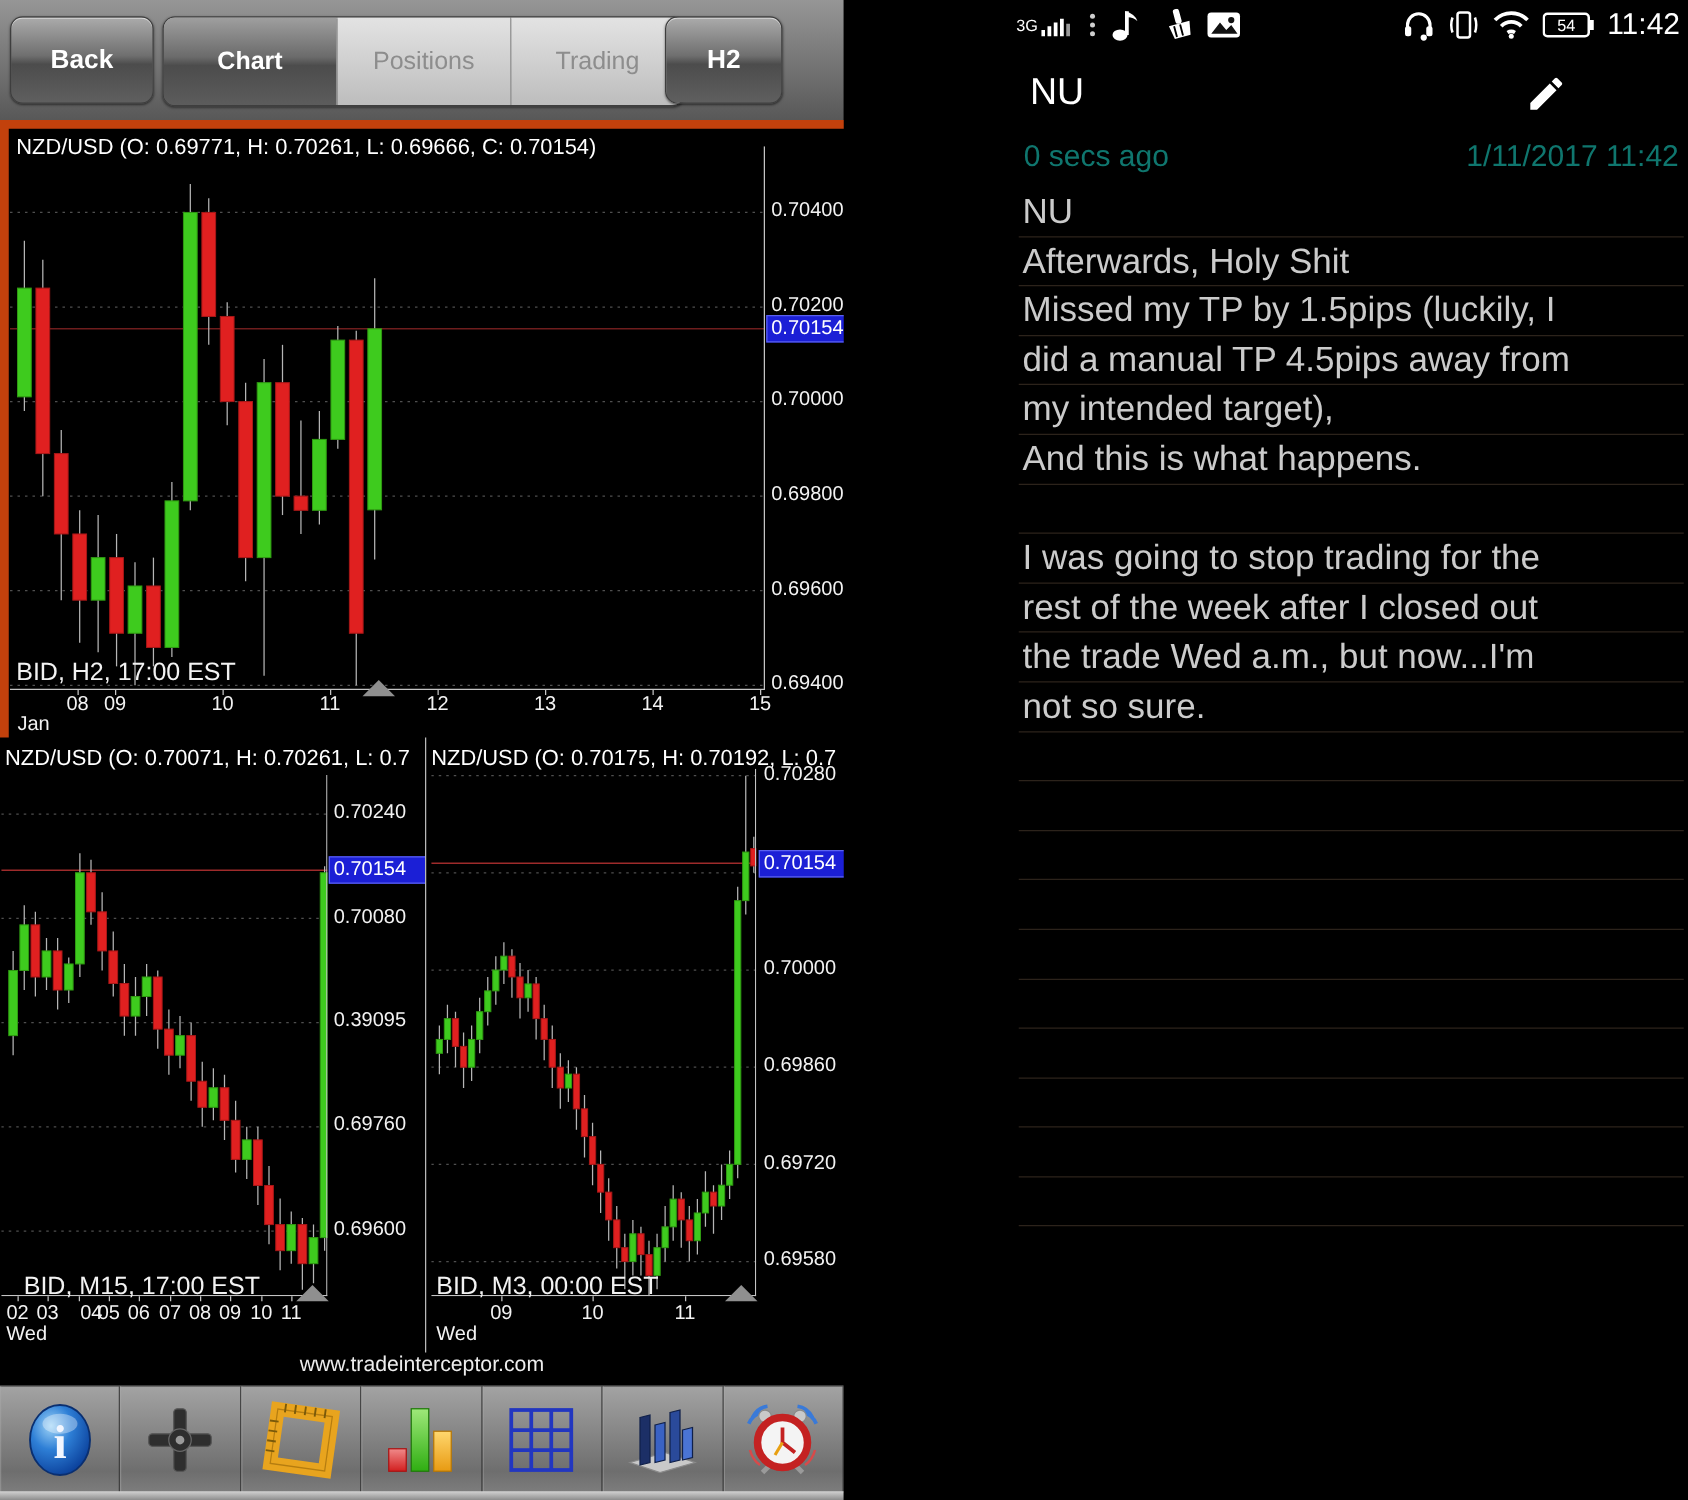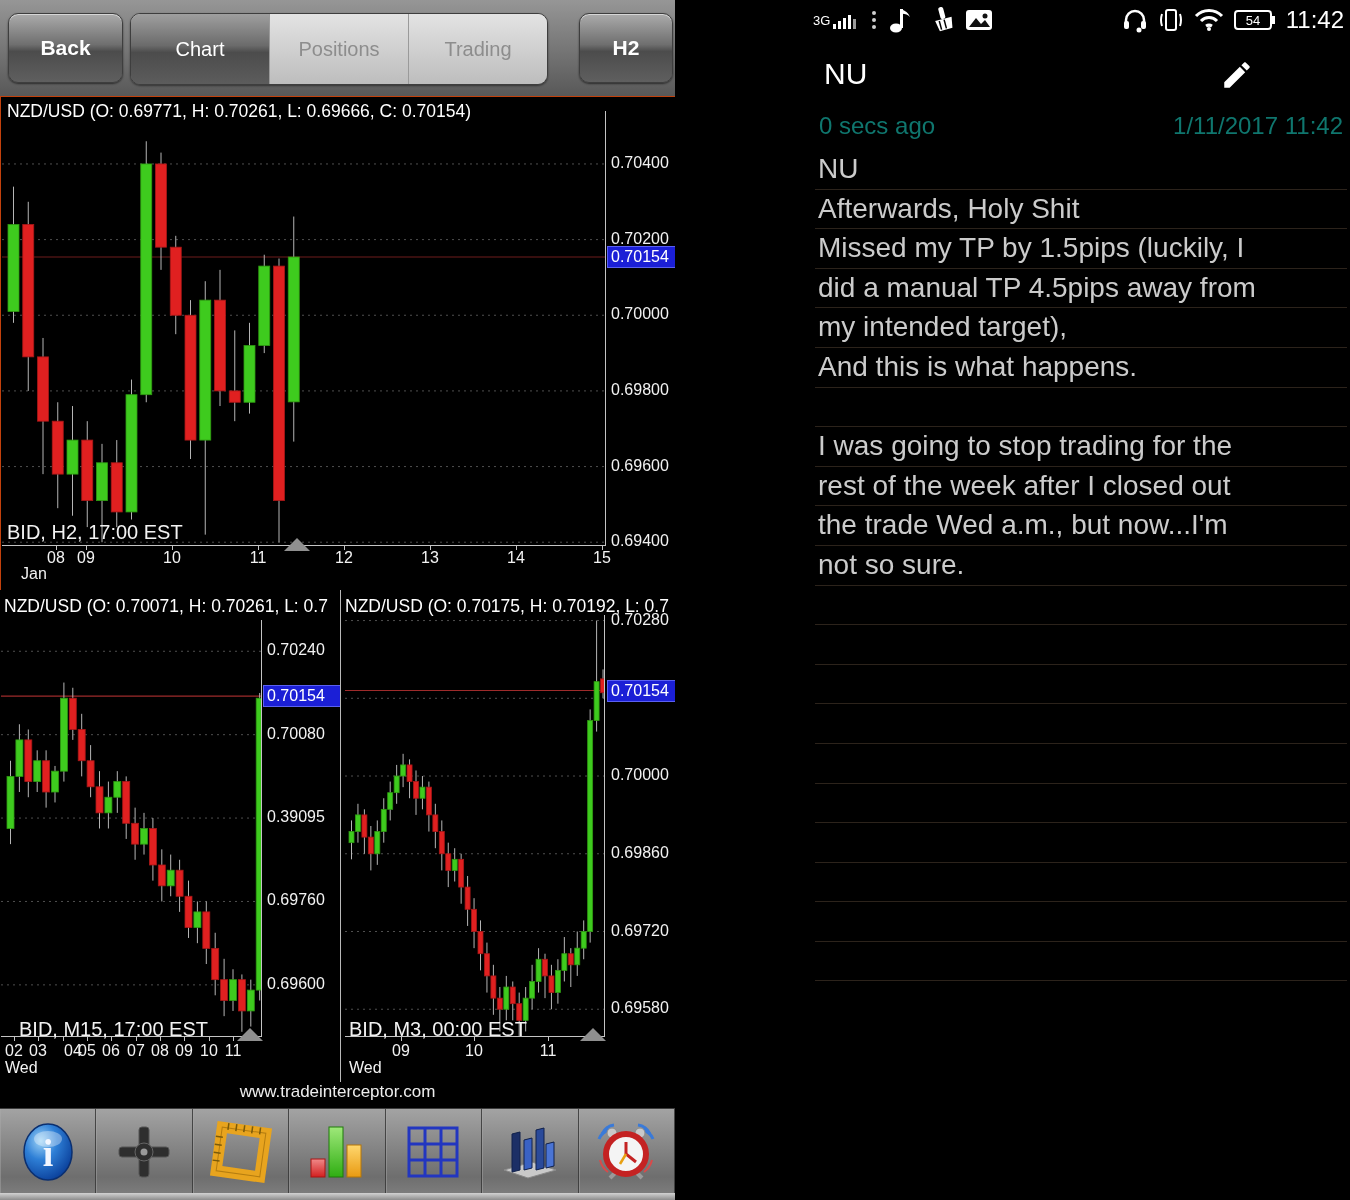--- a/index.html
+++ b/index.html
@@ -7,31 +7,31 @@
           font-family:"Liberation Sans",sans-serif;}
   
   #left-panel{position:absolute;left:0;top:0;width:675px;height:1200px;background:#000;}
   .toolbar{position:absolute;left:0;top:0;width:675px;height:96px;
            background:linear-gradient(#969696,#7a7a7a 45%,#585858);}
   .btn{position:absolute;top:13px;height:70px;border-radius:10px;border:1px solid #3e3e3e;
        background:linear-gradient(#ababab,#6f6f6f 45%,#4c4c4c 55%,#5f5f5f);
        box-shadow:inset 0 1px 0 #d6d6d6,0 1px 2px rgba(0,0,0,.55);
        color:#fff;font-weight:bold;font-size:21px;font-family:"Liberation Sans",sans-serif;cursor:pointer;}
   .btn.back{left:8px;width:115px;}
-  .btn.h2{left:579px;width:94px;}
+  .btn.h2{left:532px;width:94px;}
   .seg{position:absolute;left:130px;top:13px;width:416px;height:70px;display:flex;
        border-radius:10px;overflow:hidden;border:1px solid #3e3e3e;
        box-shadow:inset 0 1px 0 #e6e6e6,0 1px 2px rgba(0,0,0,.45);}
   .seg-item{flex:1;border:none;font-size:20px;color:#8d8d8d;cursor:pointer;
             background:linear-gradient(#e3e3e3,#bdbdbd);font-family:"Liberation Sans",sans-serif;}
   .seg-item + .seg-item{border-left:1px solid #9a9a9a;}
   .seg-item.active{background:linear-gradient(#9f9f9f,#6b6b6b 45%,#4c4c4c 55%,#5c5c5c);
-            color:#fff;font-weight:normal;}
+            color:#fff;font-weight:bold;}
   .chart{position:absolute;background:#000;overflow:hidden;}
-  .chart-h2{left:0;top:96px;width:675px;height:494px;border:1px solid #c2410c;}
+  .chart-h2{left:0;top:96px;width:675px;height:494px;border:7px solid #c2410c;}
   .chart-m15{left:0;top:590px;width:340px;height:492px;}
   .chart-m3{left:340px;top:590px;width:335px;height:492px;border-left:1px solid #b9b9b9;}
   .c-title{position:absolute;color:#fff;font-size:17.5px;white-space:nowrap;}
   .c-bid{position:absolute;color:#f2f2f2;font-size:20px;white-space:nowrap;}
   .c-day{position:absolute;color:#f2f2f2;font-size:16px;}
   .c-xt{position:absolute;color:#f2f2f2;font-size:16px;transform:translateX(-50%);}
   .c-yt{position:absolute;color:#f2f2f2;font-size:16px;}
   .c-badge{position:absolute;color:#fff;font-size:16px;padding:1px 3px;}
   .c-tri{position:absolute;width:0;height:0;border-left:13px solid transparent;
          border-right:13px solid transparent;border-bottom:13px solid #8f8f8f;}
@@ -150,21 +150,21 @@
         <div class="c-xt" style="position: absolute; left: 257px; top: 452px;">11</div>
         <div class="c-tick" style="position: absolute; left: 257px; top: 449px;"></div>
         <div class="c-xt" style="position: absolute; left: 343px; top: 452px;">12</div>
         <div class="c-tick" style="position: absolute; left: 343px; top: 449px;"></div>
         <div class="c-xt" style="position: absolute; left: 429px; top: 452px;">13</div>
         <div class="c-tick" style="position: absolute; left: 429px; top: 449px;"></div>
         <div class="c-xt" style="position: absolute; left: 515px; top: 452px;">14</div>
         <div class="c-tick" style="position: absolute; left: 515px; top: 449px;"></div>
         <div class="c-xt" style="position: absolute; left: 601px; top: 452px;">15</div>
         <div class="c-tick" style="position: absolute; left: 601px; top: 449px;"></div>
-        <div class="c-day" style="position: absolute; left: 20px; top: 468px;">Jan</div>
+        <div class="c-day" style="position: absolute; left: 7px; top: 468px;">Jan</div>
         <div class="c-tri" style="position: absolute; left: 283px; top: 441px;"></div>
       </div>
     <div class="chart chart-m15" id="chart-m15">
         <div class="c-title" style="left: 4px; top: 6px; position: absolute;">NZD/USD (O: 0.70071, H: 0.70261, L: 0.7</div>
         <svg width="261" height="417" style="position: absolute; left: 1px; top: 30px;">
           <line x1="0" x2="261" y1="31.274999999996528" y2="31.274999999996528" stroke="#4f4f4f" stroke-width="1" stroke-dasharray="2,4"></line>
           <line x1="0" x2="261" y1="114.67499999999885" y2="114.67499999999885" stroke="#4f4f4f" stroke-width="1" stroke-dasharray="2,4"></line>
           <line x1="0" x2="261" y1="198.07499999999536" y2="198.07499999999536" stroke="#4f4f4f" stroke-width="1" stroke-dasharray="2,4"></line>
           <line x1="0" x2="261" y1="281.4749999999977" y2="281.4749999999977" stroke="#4f4f4f" stroke-width="1" stroke-dasharray="2,4"></line>
           <line x1="0" x2="261" y1="364.875" y2="364.875" stroke="#4f4f4f" stroke-width="1" stroke-dasharray="2,4"></line>

